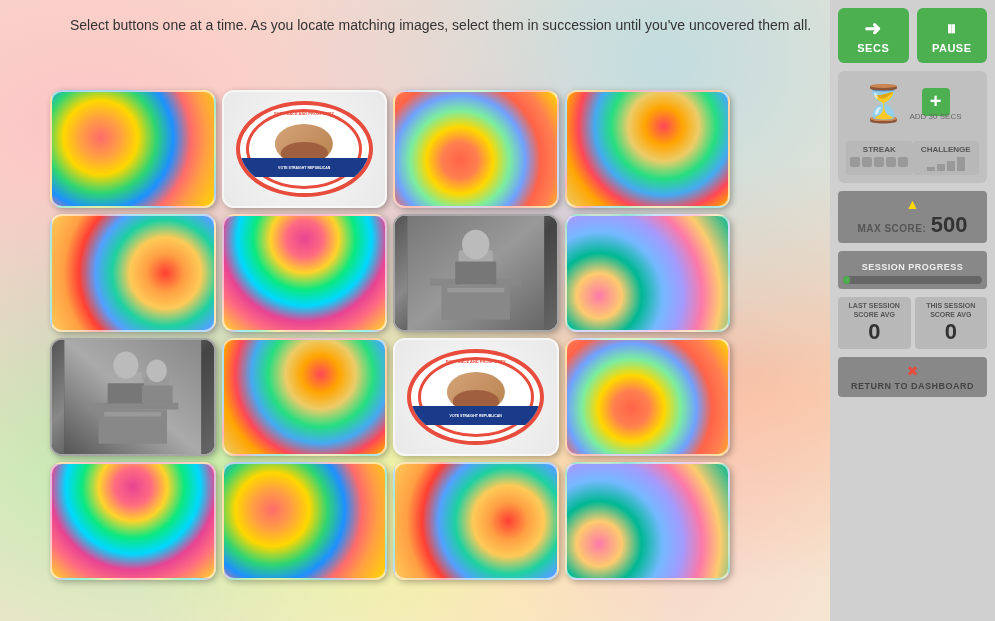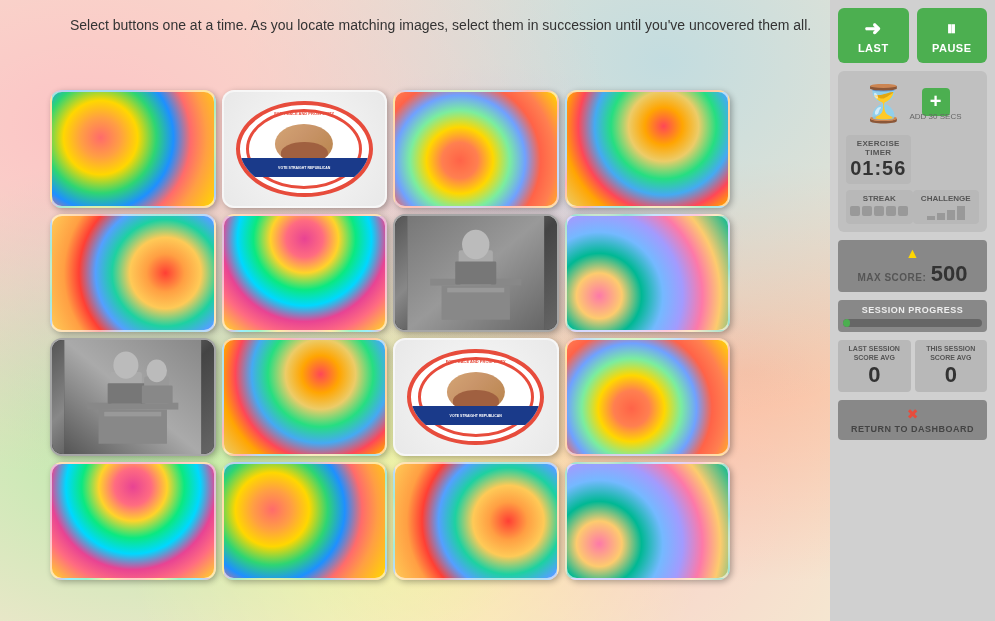--- a/index.html
+++ b/index.html
@@ -396,20 +396,21 @@
       border-radius: 4px;
       padding: 5px;
       text-align: center;
     }
 
     .session-label {
       font-size: 9px;
       font-weight: bold;
       color: #eee;
       letter-spacing: 0.5px;
+      margin-top: 6px;
     }
 
     .progress-bar-bg {
       width: 100%;
       height: 8px;
       background: #666;
       border-radius: 4px;
       margin-top: 4px;
       overflow: hidden;
     }
@@ -570,42 +571,38 @@
     <div class="card td4"></div>
     <div class="card td6"></div>
   </div>
 </div>
 
 <div id="sidebar">
 
   <div id="top-buttons">
     <button class="top-btn btn-pass">
       <span class="btn-icon">➜</span>
-      <span>LAST</span>
+      <span>SECS</span>
     </button>
     <button class="top-btn btn-pause">
       <span class="btn-icon">⏸</span>
       <span>PAUSE</span>
     </button>
   </div>
 
   <div id="timer-section">
     <div id="hourglass-row">
       <div class="hourglass-icon">⏳</div>
       <div style="display:flex;flex-direction:column;align-items:center;">
         <button class="add30-btn">+</button>
         <span class="add30-label">ADD 30 SECS</span>
       </div>
     </div>
 
     <div id="timer-grid">
-      <div class="timer-box">
-        <div class="timer-label">EXERCISE TIMER</div>
-        <div class="timer-value">01:56</div>
-      </div>
     </div>
 
     <div id="streak-challenge">
       <div class="sc-box">
         <div class="sc-label">STREAK</div>
         <div class="streak-dots">
           <div class="dot"></div>
           <div class="dot"></div>
           <div class="dot"></div>
           <div class="dot"></div>

